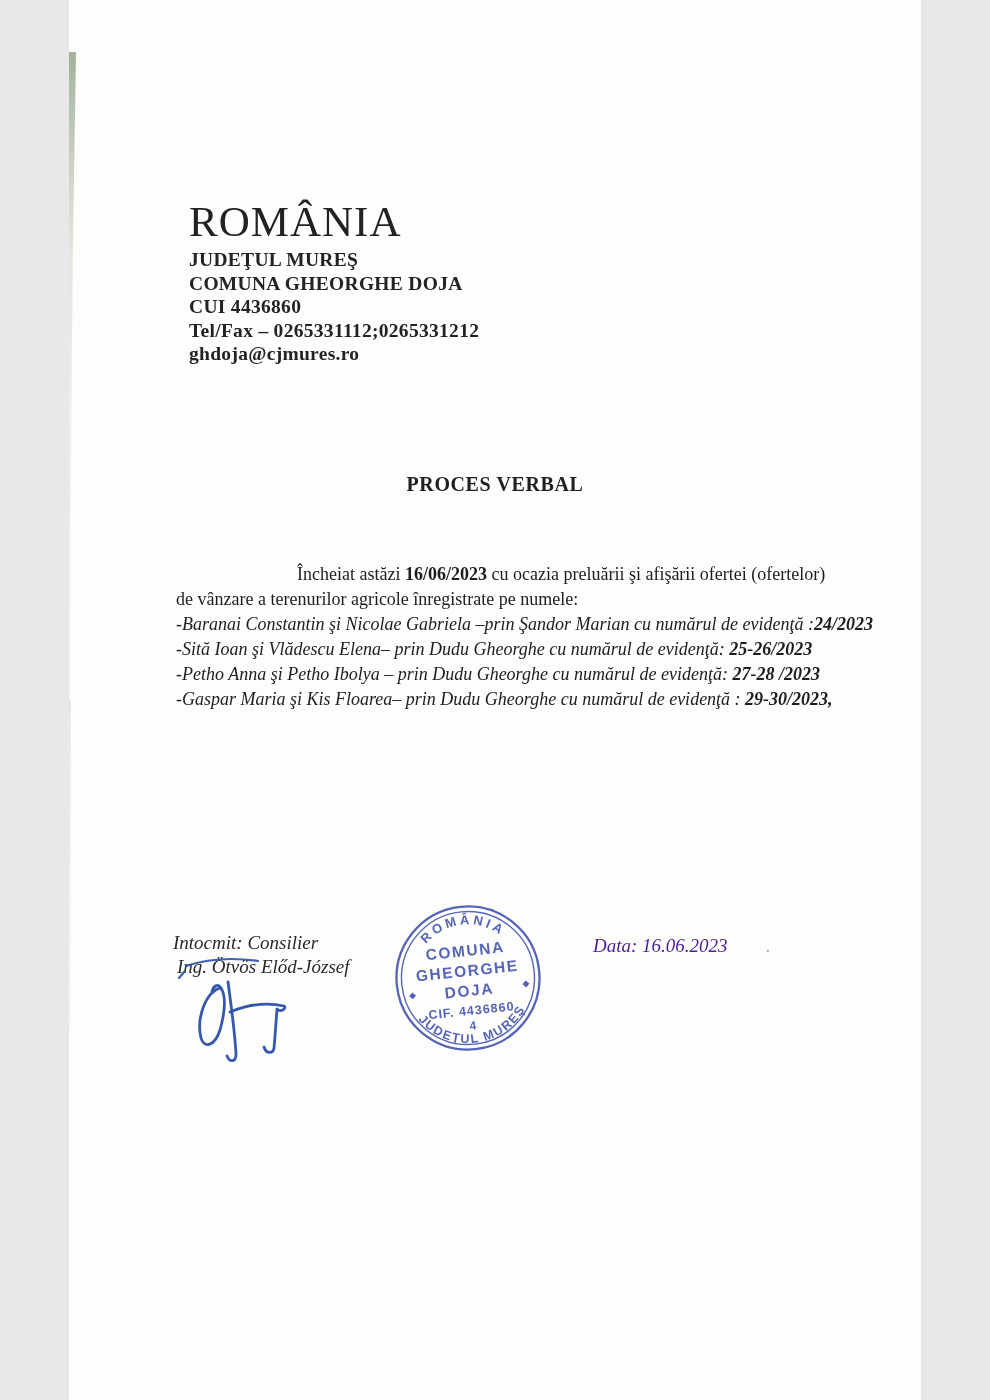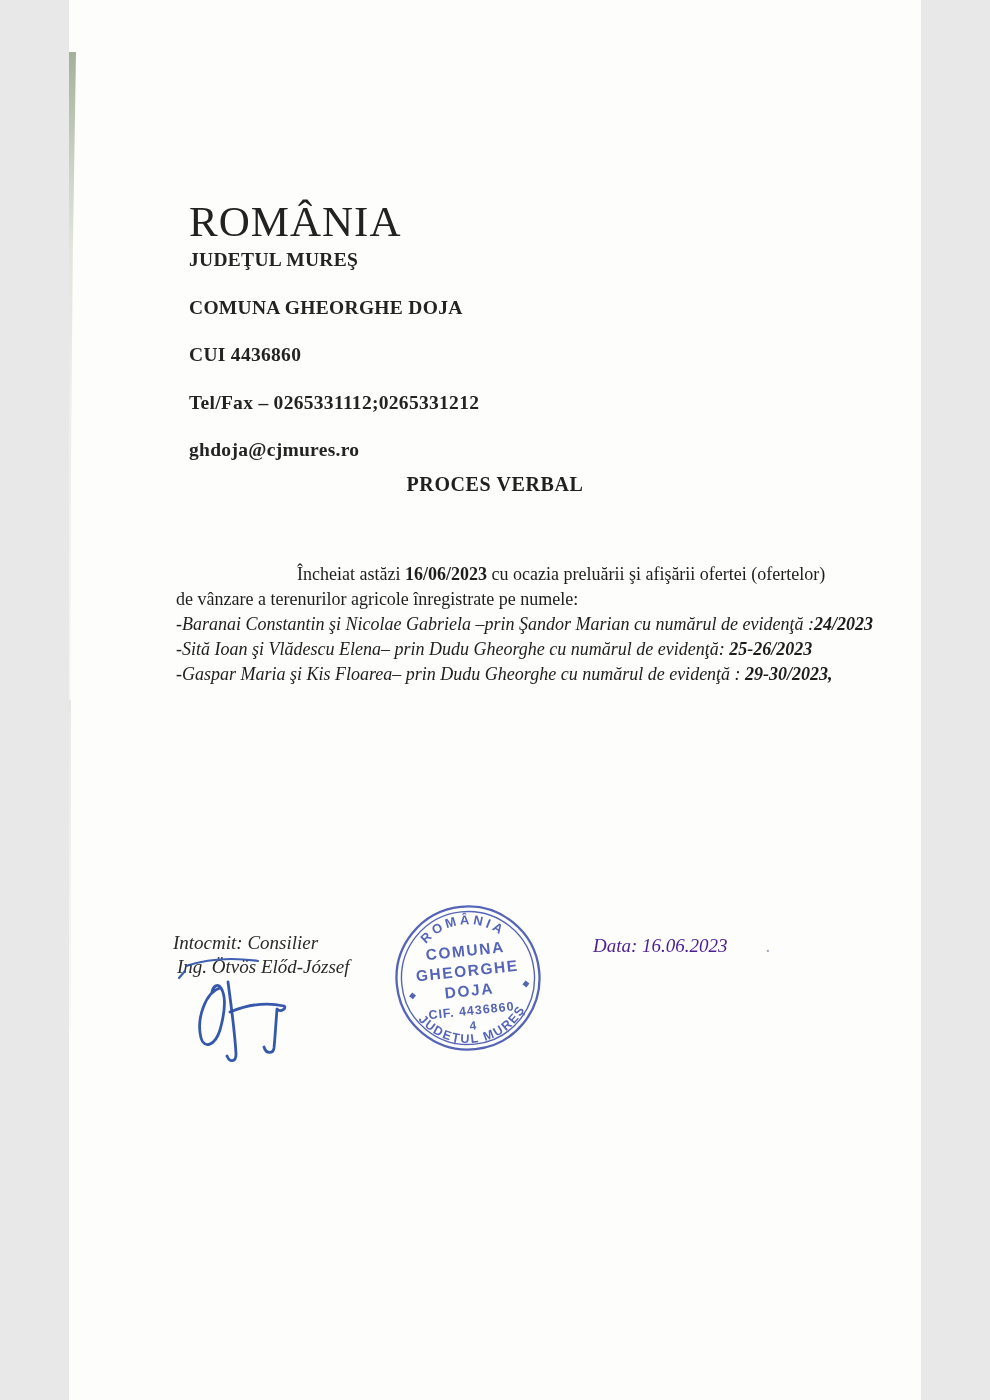--- a/index.html
+++ b/index.html
@@ -29,21 +29,21 @@
     position:absolute;left:0;top:700px;width:2px;height:330px;
     background:linear-gradient(to bottom, rgba(170,180,160,.25), rgba(180,188,172,.05));
   }
   
   .letterhead{position:absolute;left:120px;top:198px;}
   .country{
     font-size:43px;line-height:48px;font-weight:400;letter-spacing:1px;
     color:#222;
   }
   .letterhead .line{
-    font-weight:bold;font-size:19.5px;line-height:23.5px;letter-spacing:.3px;color:#232323;margin-top:24px;
+    font-weight:bold;font-size:19.5px;line-height:23.5px;letter-spacing:.3px;color:#232323;
   }
   .letterhead .line.gap{margin-top:2px;}
   
   .doc-title{
     position:absolute;top:473px;left:0;width:100%;
     text-align:center;font-weight:bold;font-size:20px;letter-spacing:.6px;color:#202020;
   }
   
   .body-text{
     position:absolute;left:107px;top:562px;width:790px;
@@ -97,20 +97,21 @@
     <div class="line">ghdoja@cjmures.ro</div>
   </div>
 
   <div class="doc-title">PROCES VERBAL</div>
 
   <div class="body-text">
     <div class="intro-line1"><span>Încheiat astăzi </span><b>16/06/2023</b><span> cu ocazia preluării şi afişării ofertei (ofertelor)</span></div>
     <div class="intro-line2">de vânzare a terenurilor agricole înregistrate pe numele:</div>
     <div class="entry"><span>-Baranai Constantin şi Nicolae Gabriela –prin Şandor Marian cu numărul de evidenţă :</span><b>24/2023</b><b></b></div>
     <div class="entry"><span>-Sită Ioan şi Vlădescu Elena– prin Dudu Gheorghe cu numărul de evidenţă: </span><b>25-26/2023</b><b></b></div>
+    <div class="entry"><span>-Petho Anna şi Petho Ibolya – prin Dudu Gheorghe cu numărul de evidenţă: </span><b>27-28 /2023</b><b></b></div>
     <div class="entry"><span>-Gaspar Maria şi Kis Floarea– prin Dudu Gheorghe  cu numărul de evidenţă : </span><b>29-30/2023</b><b>,</b></div>
   </div>
 
   <div class="prepared">
     <div>Intocmit: Consilier</div>
     <div class="l2">Ing. Ötvös Előd-József</div>
   </div>
 
   <div class="date-line"><span>Data: 16.06.2023</span><span class="stray">.</span></div>
 

